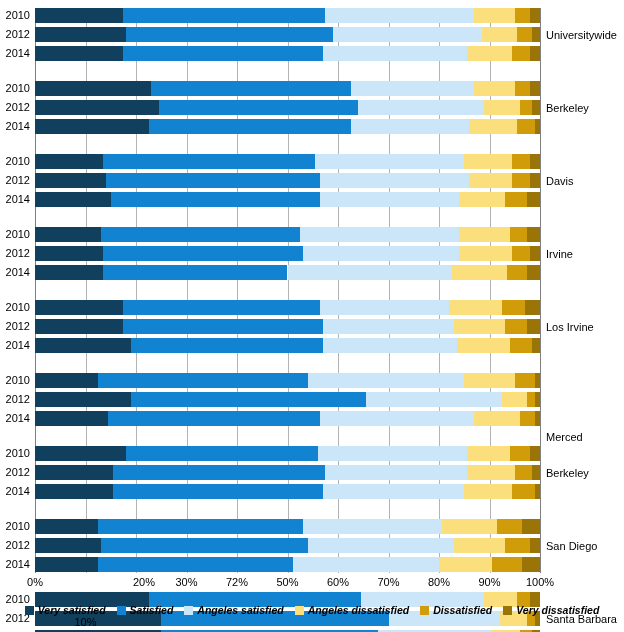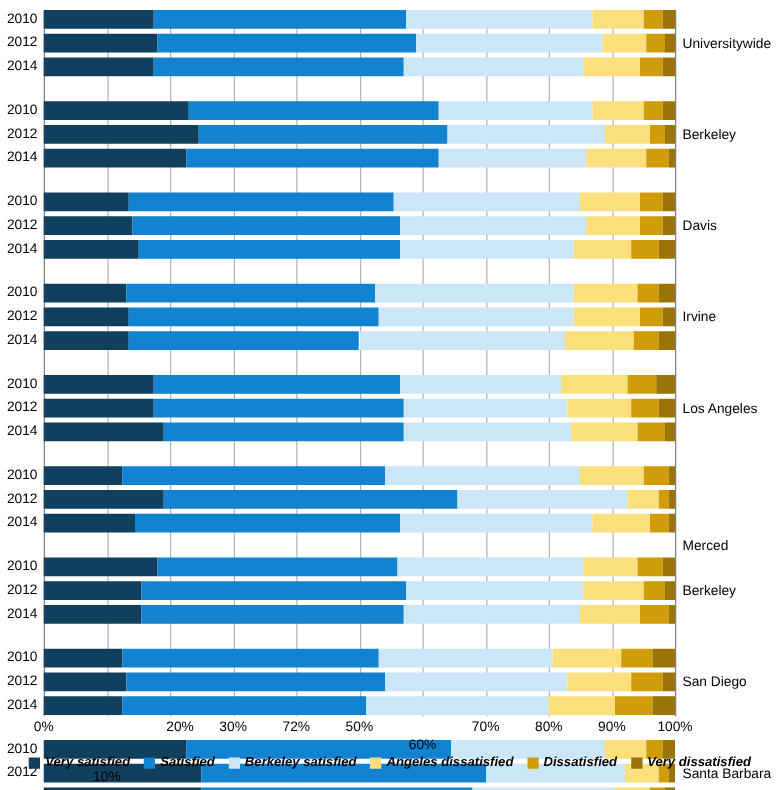--- a/index.html
+++ b/index.html
@@ -381,53 +381,53 @@
       <div class="year-label" style="left: 0px; top: 557px;">2014</div>
       <div class="year-label" style="left: 0px; top: 592px;">2010</div>
       <div class="year-label" style="left: 0px; top: 611px;">2012</div>
       <div class="year-label" style="left: 0px; top: 630px;">2014</div>
     </div>
   <div id="campus-labels">
       <div class="campus-label" style="top: 28.5px;">Universitywide</div>
       <div class="campus-label" style="top: 101.5px;">Berkeley</div>
       <div class="campus-label" style="top: 174.5px;">Davis</div>
       <div class="campus-label" style="top: 247.5px;">Irvine</div>
-      <div class="campus-label" style="top: 320.5px;">Los Angeles</div>
+      <div class="campus-label" style="top: 320.5px;">Los Irvine</div>
       <div class="campus-label" style="top: 393.5px; margin-top: 37px;">Merced</div>
       <div class="campus-label" style="top: 466.5px;">Berkeley</div>
       <div class="campus-label" style="top: 539.5px;">San Diego</div>
       <div class="campus-label" style="top: 612.5px;">Santa Barbara</div>
     </div>
 
   <div id="x-axis">
       <div class="xtick" style="left: 35px;">0%</div>
       <div class="xtick" style="left: 85.5px; margin-top: 40px;">10%</div>
       <div class="xtick" style="left: 144px;">20%</div>
       <div class="xtick" style="left: 186.5px;">30%</div>
       <div class="xtick" style="left: 237px;">72%</div>
       <div class="xtick" style="left: 287.5px;">50%</div>
-      <div class="xtick" style="left: 338px; margin-top: 14px;">60%</div>
+      <div class="xtick" style="left: 338px;">60%</div>
       <div class="xtick" style="left: 388.5px;">70%</div>
       <div class="xtick" style="left: 439px;">80%</div>
       <div class="xtick" style="left: 489.5px;">90%</div>
       <div class="xtick" style="left: 540px;">100%</div>
     </div>
 
   <div id="legend">
       <div class="legend-item">
         <span class="legend-swatch" style="background: rgb(17, 64, 94);"></span>
         <span class="legend-text">Very satisfied</span>
       </div>
       <div class="legend-item">
         <span class="legend-swatch" style="background: rgb(18, 131, 208);"></span>
         <span class="legend-text">Satisfied</span>
       </div>
       <div class="legend-item">
         <span class="legend-swatch" style="background: rgb(203, 230, 248);"></span>
-        <span class="legend-text">Berkeley satisfied</span>
+        <span class="legend-text">Angeles satisfied</span>
       </div>
       <div class="legend-item">
         <span class="legend-swatch" style="background: rgb(251, 223, 124);"></span>
         <span class="legend-text">Angeles dissatisfied</span>
       </div>
       <div class="legend-item">
         <span class="legend-swatch" style="background: rgb(208, 156, 9);"></span>
         <span class="legend-text">Dissatisfied</span>
       </div>
       <div class="legend-item">

